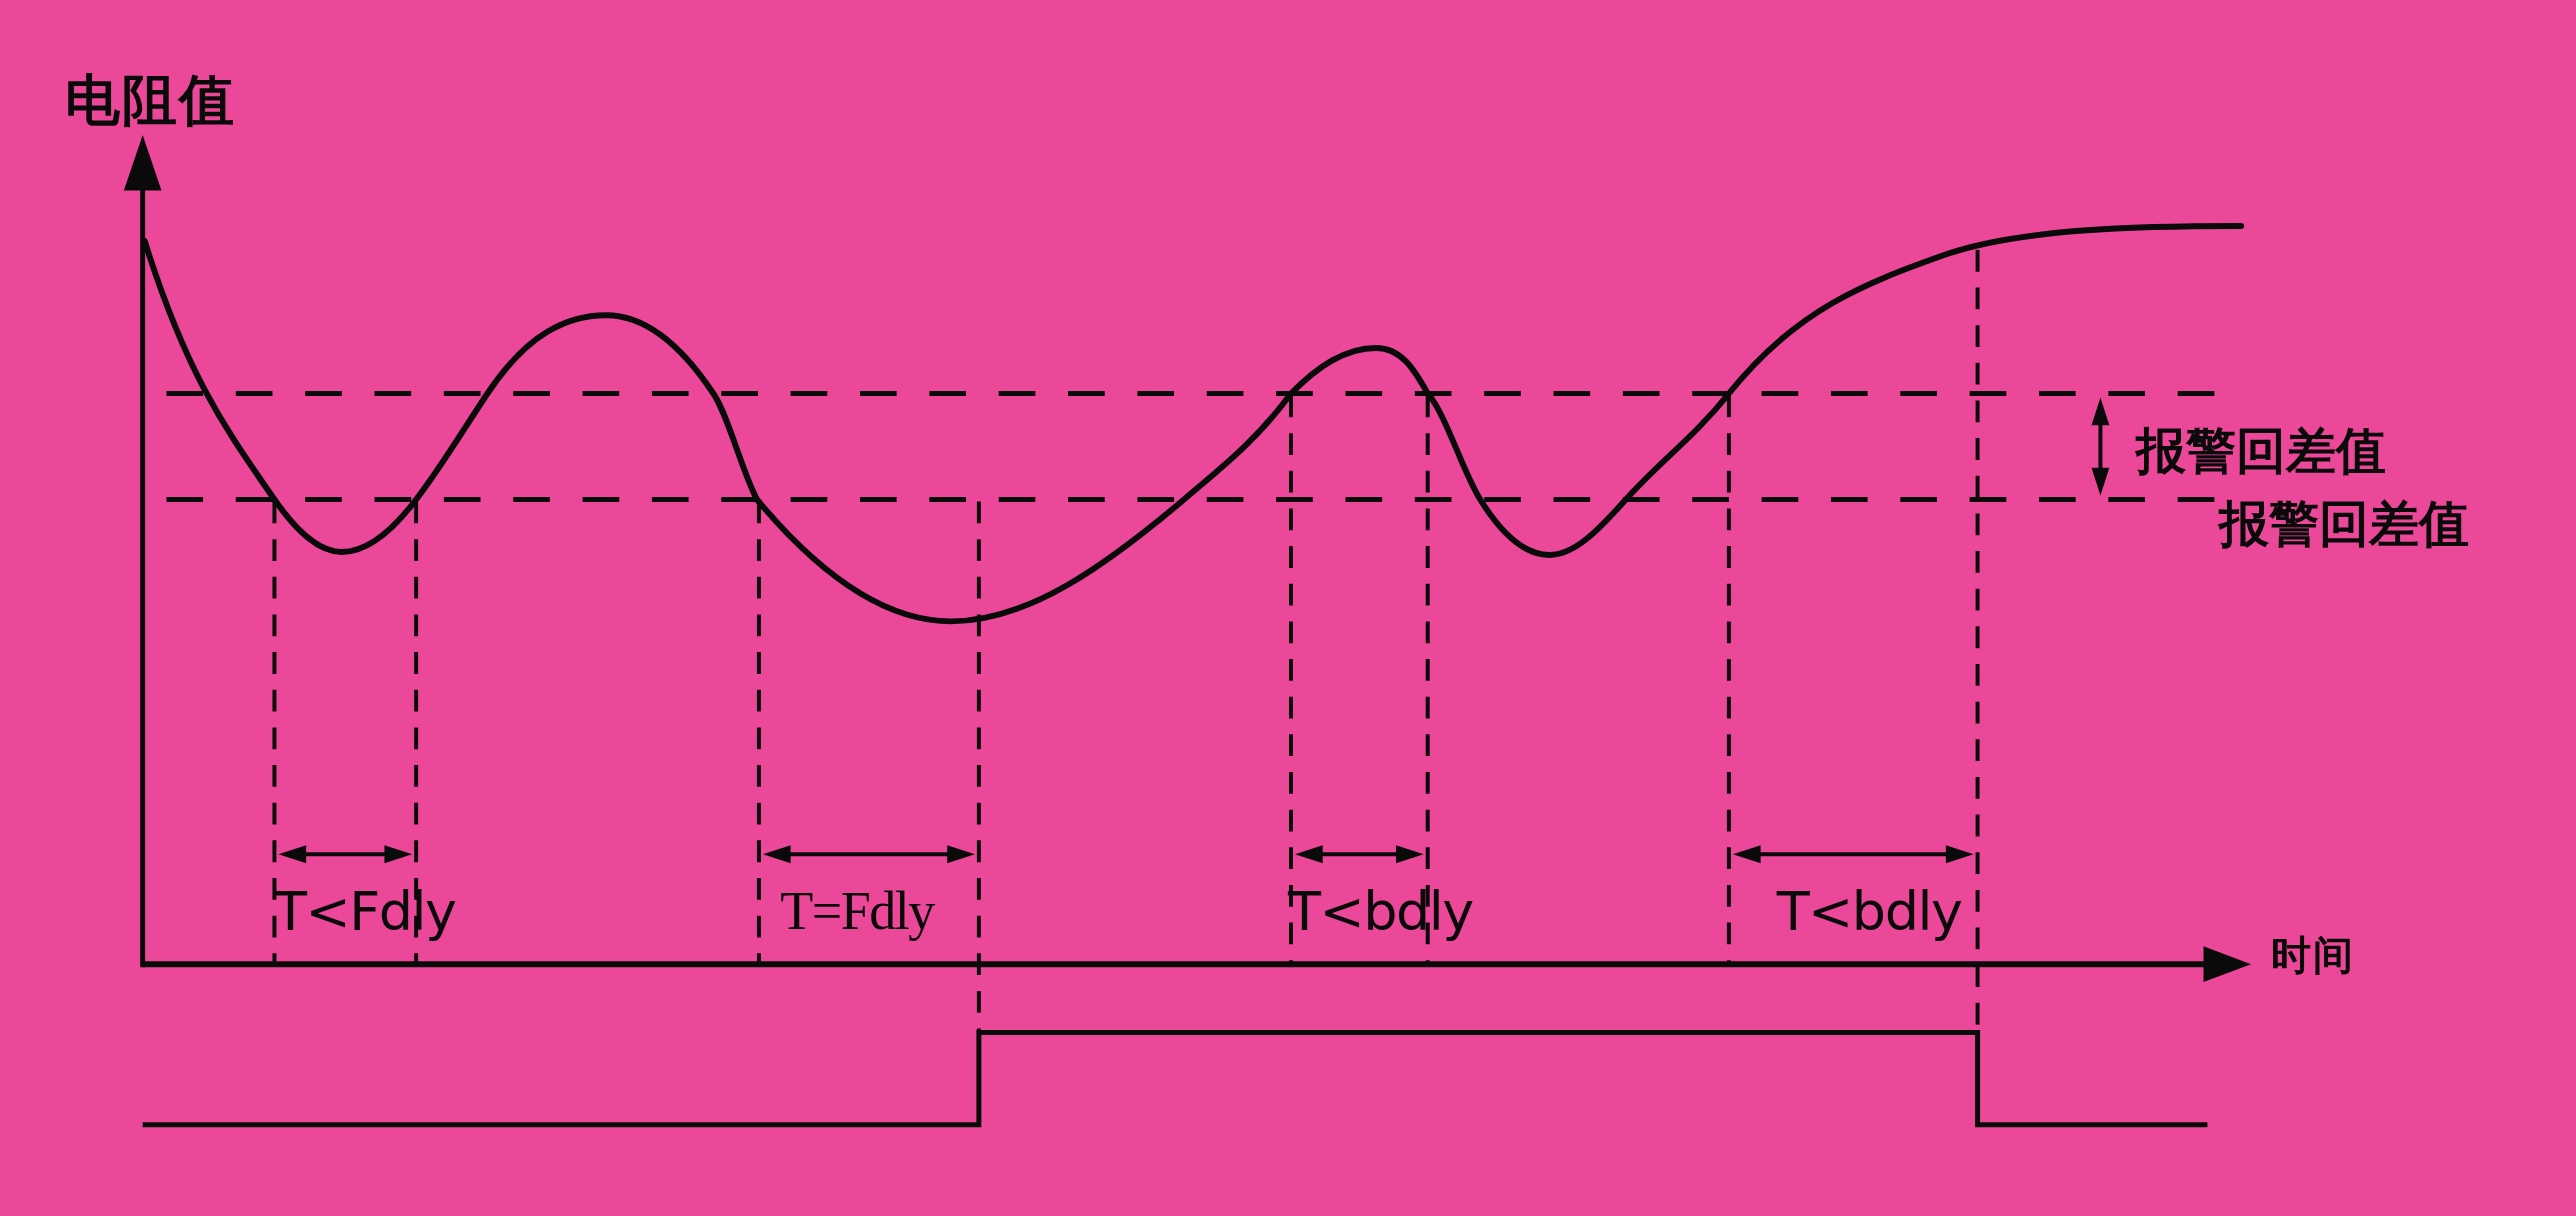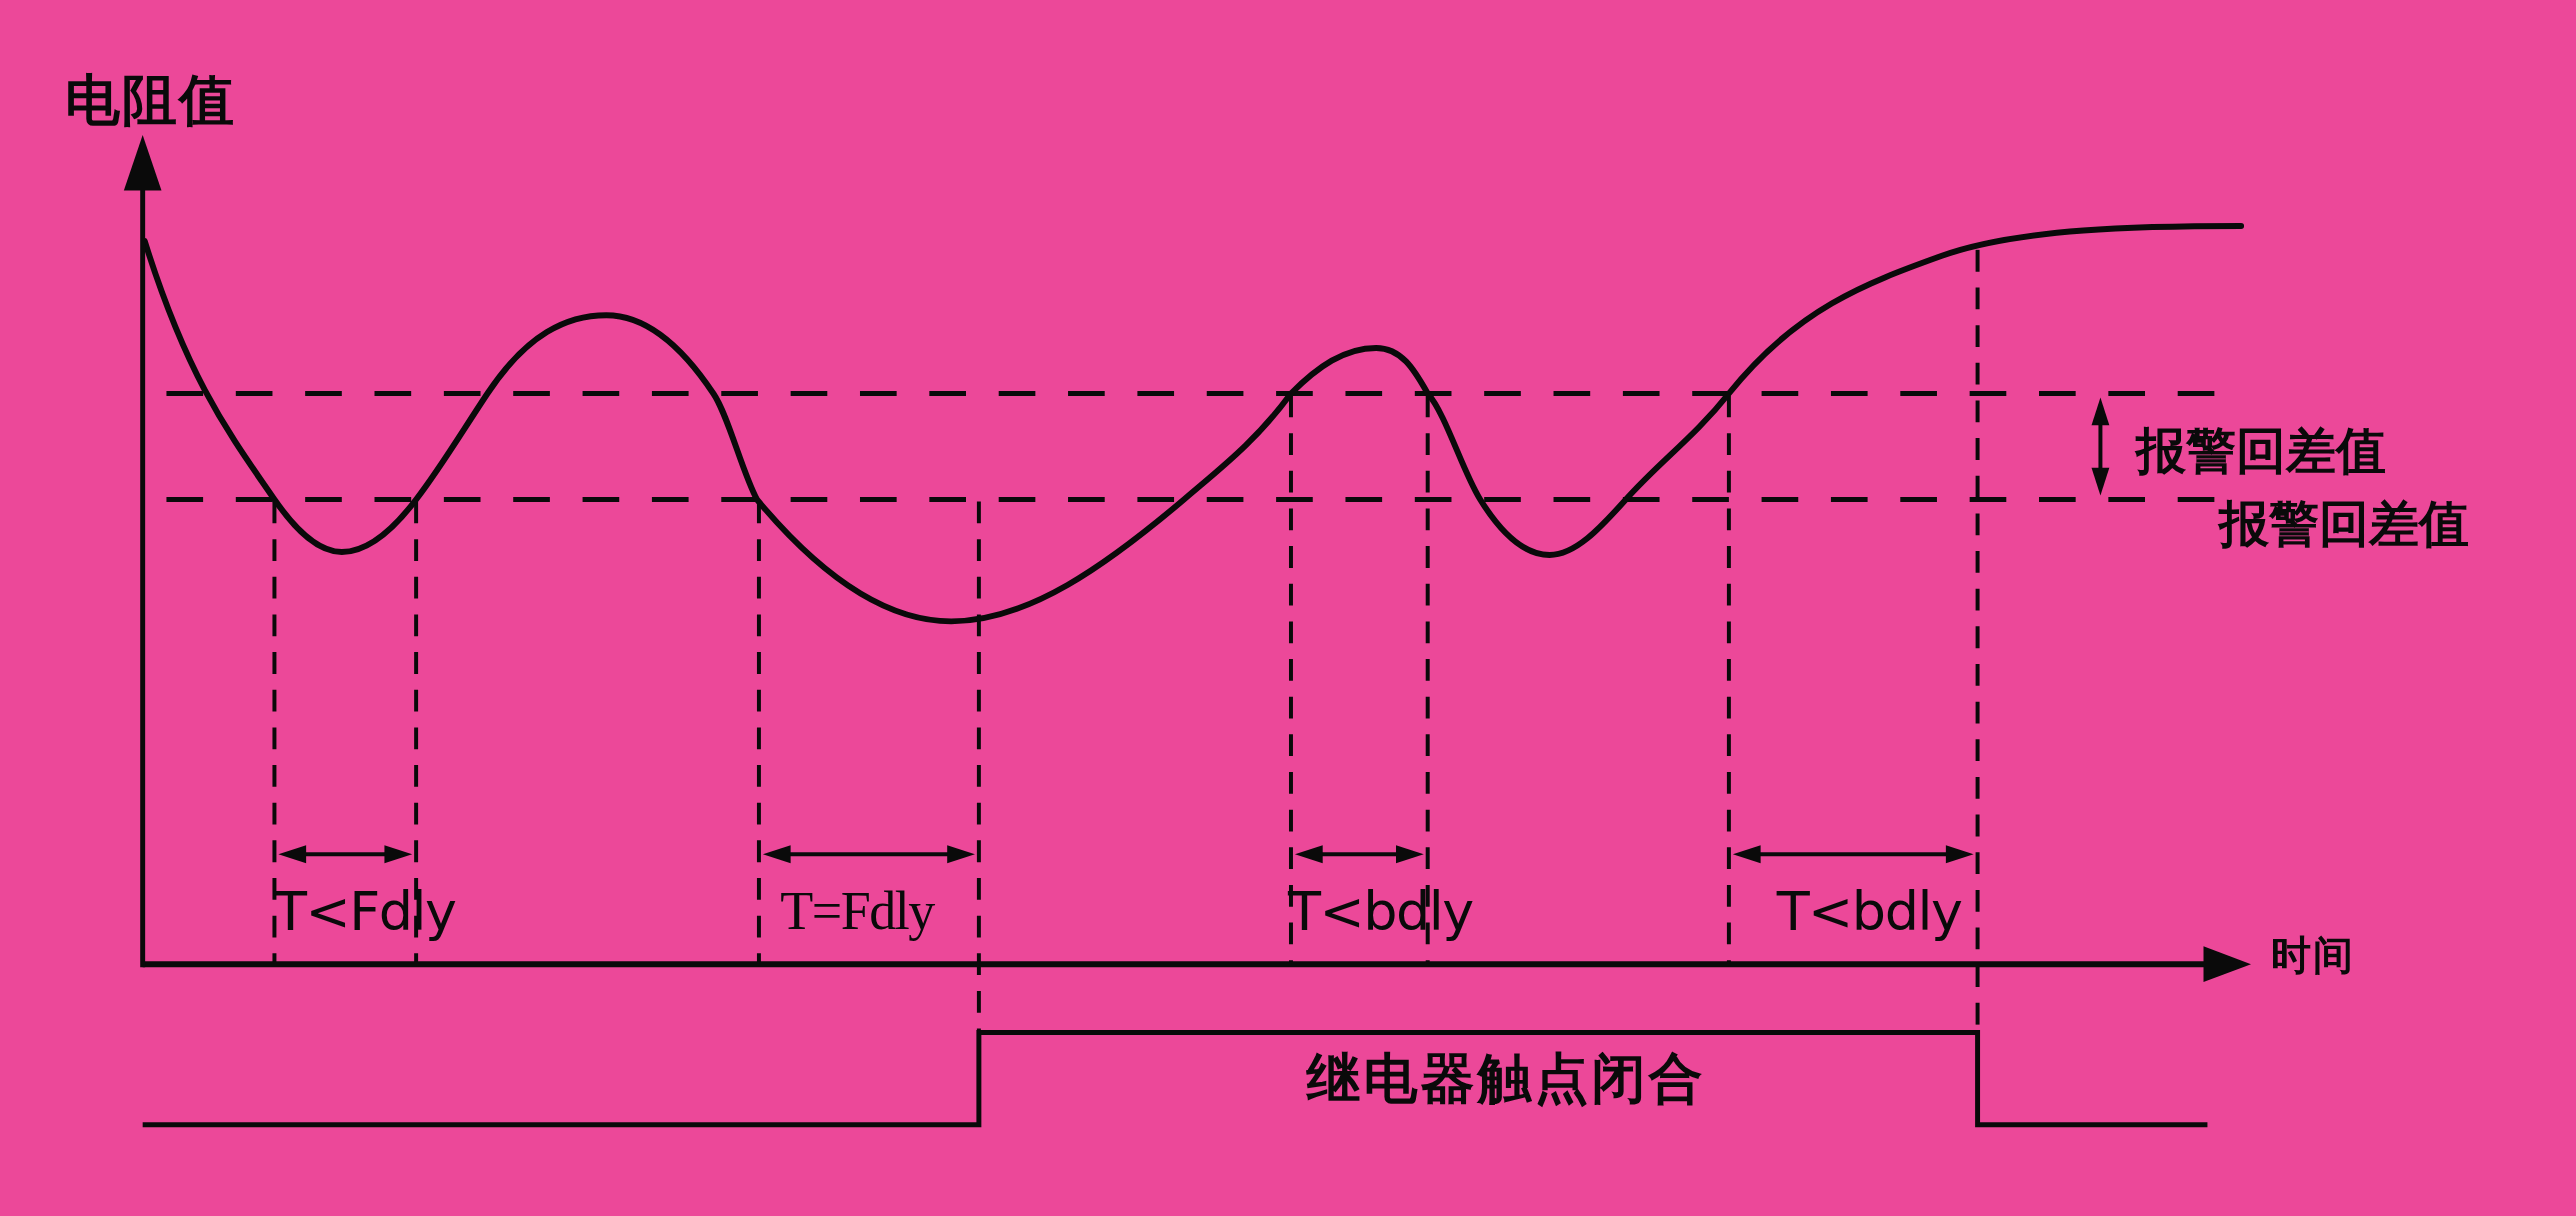--- a/index.html
+++ b/index.html
@@ -91,19 +91,18 @@
         <polygon points="2120,401 2111,429 2129,429"></polygon>
         <polygon points="2120,500 2111,472 2129,472"></polygon>
       </g>
     </g>
   </svg>
 
   <span class="lbl cjk" id="label-yaxis">电阻值</span>
   <span class="lbl cjk" id="label-time">时间</span>
   <span class="lbl cjk" id="label-hyst">报警回差值</span>
   <span class="lbl cjk" id="label-lower">报警回差值</span>
-  <span class="lbl cjk" id="label-relay">继电器触点闭合</span>
   <span class="tlbl" id="tlabel1">T&lt;Fdly</span>
   <span class="tlbl" id="tlabel2">T=Fdly</span>
   <span class="tlbl" id="tlabel3">T&lt;bdly</span>
   <span class="tlbl" id="tlabel4">T&lt;bdly</span>
 </div>
 
 
 </body></html>

